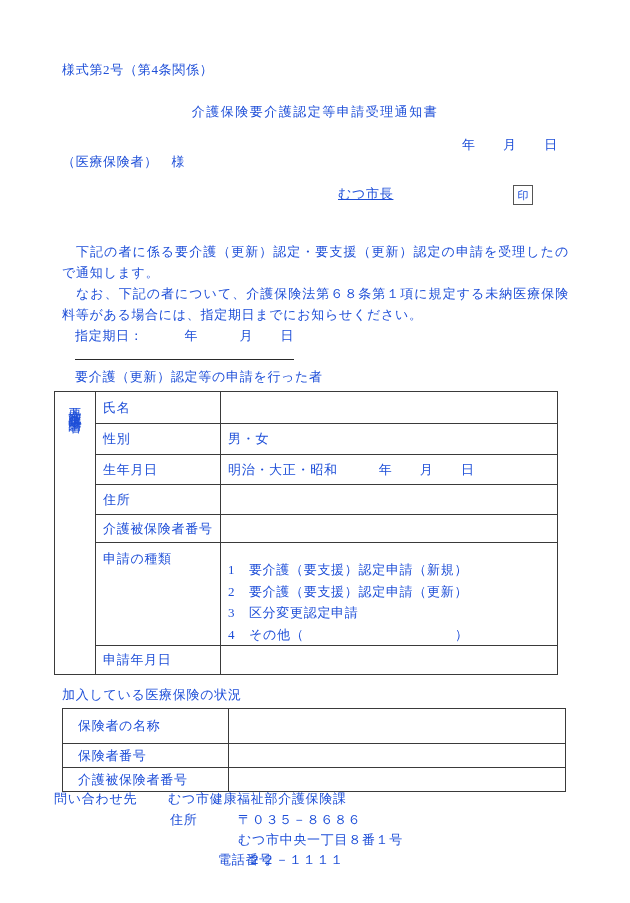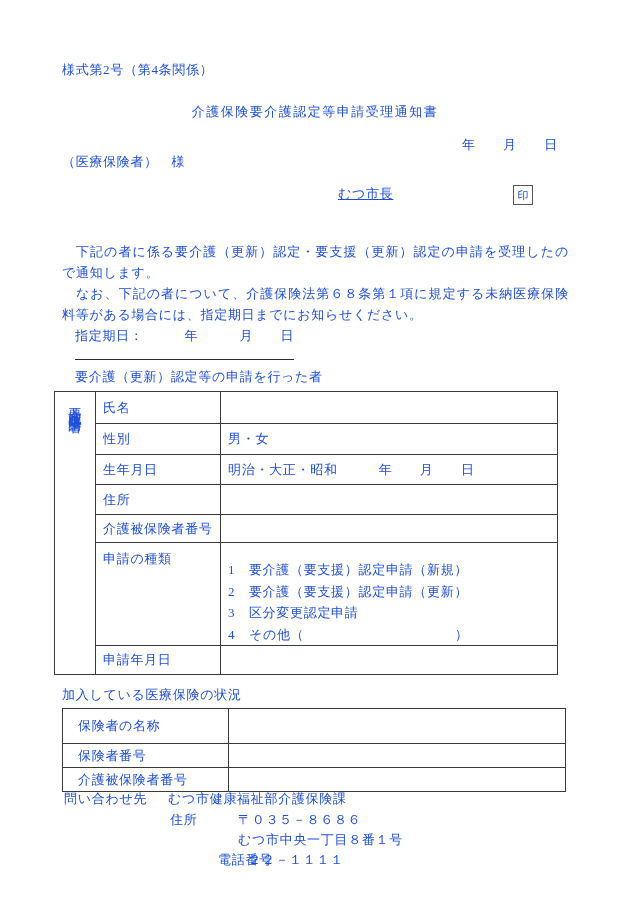--- a/index.html
+++ b/index.html
@@ -146,21 +146,21 @@
       <td class="ins-label">保険者番号</td>
       <td></td>
     </tr>
     <tr>
       <td class="ins-label">介護被保険者番号</td>
       <td></td>
     </tr>
   </tbody>
     </table>
 
-  <div class="abs" style="left:64px; top:788px;">問い合わせ先</div>
+  <div class="abs" style="left:54px; top:788px;">問い合わせ先</div>
   <div class="abs" style="left:168px; top:788px;">むつ市健康福祉部介護保険課</div>
   <div class="abs" style="left:170px; top:809px;">住所</div>
   <div class="abs" style="left:238px; top:809px;text-align:right;">〒０３５－８６８６</div>
   <div class="abs" style="left:238px; top:829px;">むつ市中央一丁目８番１号</div>
   <div class="abs" style="left:170px; top:849px;margin-left:48px;">電話番号</div>
   <div class="abs" style="left:248px; top:849px;">２２－１１１１</div>
 
 </div>
 
 </body></html>

